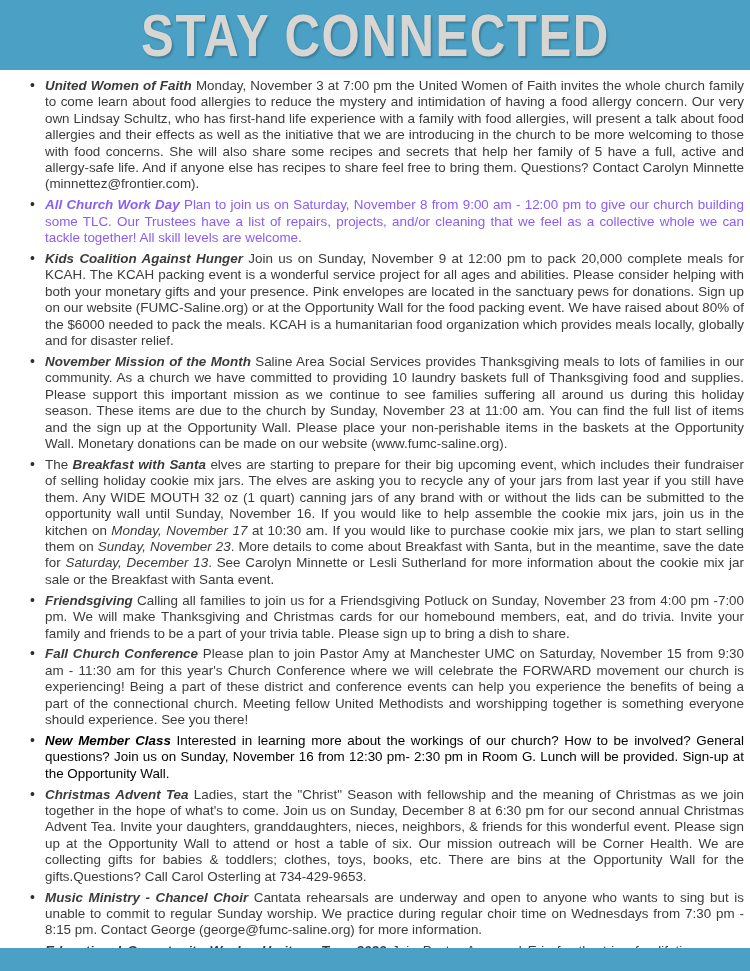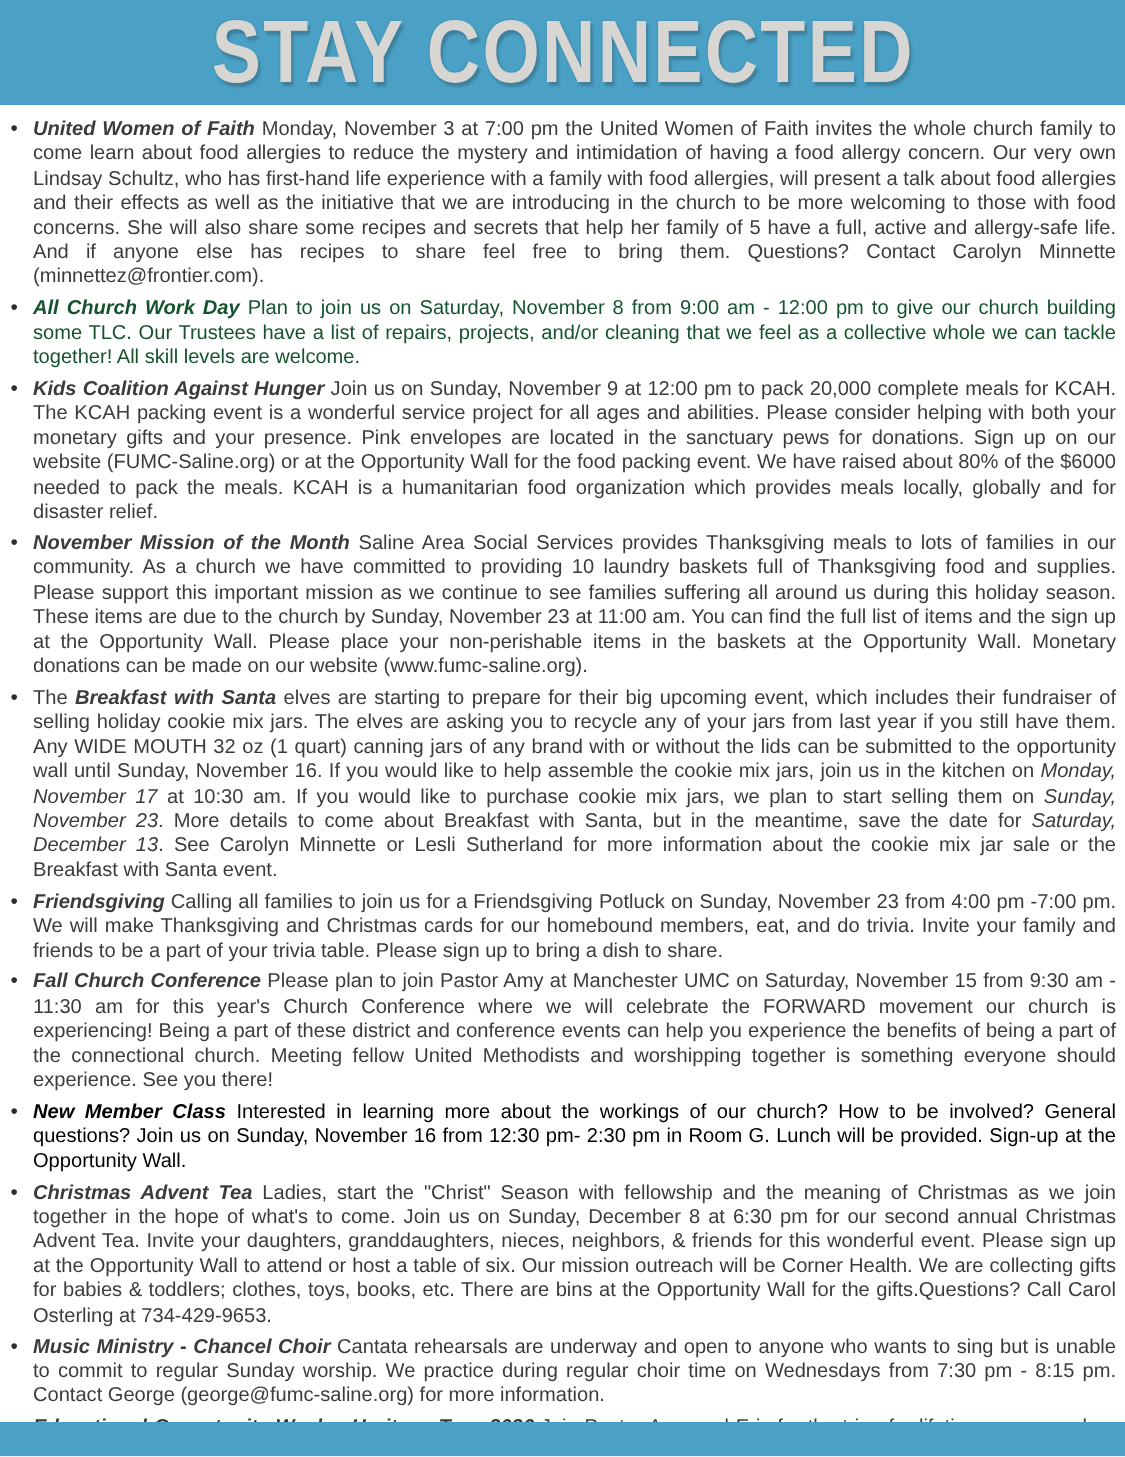--- a/index.html
+++ b/index.html
@@ -34,21 +34,21 @@
     line-height: 70px;
     letter-spacing: 2px;
     white-space: nowrap;
     color: #D8D6D2;
     transform: scale(0.78, 0.94);
     transform-origin: center center;
     text-shadow: 2px 3px 2px rgba(41, 74, 89, 0.38), -1px -1px 0 rgba(41,74,89,0.12);
   }
   .content {
     flex: 1 1 auto;
-    padding: 8px 6px 0 3px;
+    padding: 8px 6px 0 26px;
     overflow: hidden;
   }
   ul.announcements {
     list-style: none;
   }
   li.item {
     position: relative;
     padding-left: 19px;
     margin-bottom: 4.5px;
     font-size: 13.4px;
@@ -71,21 +71,21 @@
 </head>
 <body>
 
 <div class="page">
   <header class="band header-band" style="background: rgb(74, 161, 197);">
     <h1 class="title" style="color: rgb(216, 214, 210);">STAY CONNECTED</h1>
   </header>
   <main class="content">
     <ul class="announcements">
         <li class="item" style="color: rgb(59, 59, 59);"><span class="seg-lead">United Women of Faith</span><span class="seg-normal"> Monday, November 3 at 7:00 pm the United Women of Faith invites the whole church family to come learn about food allergies to reduce the mystery and intimidation of having a food allergy concern. Our very own Lindsay Schultz, who has first-hand life experience with a family with food allergies, will present a talk about food allergies and their effects as well as the initiative that we are introducing in the church to be more welcoming to those with food concerns. She will also share some recipes and secrets that help her family of 5 have a full, active and allergy-safe life. And if anyone else has recipes to share feel free to bring them. Questions? Contact Carolyn Minnette (minnettez@frontier.com).</span></li>
-        <li class="item" style="color: #14532d;"><span class="seg-lead">All Church Work Day</span><span class="seg-normal"> Plan to join us on Saturday, November 8 from 9:00 am - 12:00 pm to give our church building some TLC. Our Trustees have a list of repairs, projects, and/or cleaning that we feel as a collective whole we can tackle together! All skill levels are welcome.</span></li>
+        <li class="item" style="color: #8b5cf6;"><span class="seg-lead">All Church Work Day</span><span class="seg-normal"> Plan to join us on Saturday, November 8 from 9:00 am - 12:00 pm to give our church building some TLC. Our Trustees have a list of repairs, projects, and/or cleaning that we feel as a collective whole we can tackle together! All skill levels are welcome.</span></li>
         <li class="item" style="color: rgb(59, 59, 59);"><span class="seg-lead">Kids Coalition Against Hunger</span><span class="seg-normal"> Join us on Sunday, November 9 at 12:00 pm to pack 20,000 complete meals for KCAH.  The KCAH packing event is a wonderful service project for all ages and abilities.  Please consider helping with both your monetary gifts and your presence.  Pink envelopes are located in the sanctuary pews for donations.  Sign up on our website (FUMC-Saline.org) or at the Opportunity Wall for the food packing event.  We have raised about 80% of the $6000 needed to pack the meals.  KCAH is a humanitarian food organization which provides meals locally, globally and for disaster relief.</span></li>
         <li class="item" style="color: rgb(59, 59, 59);"><span class="seg-lead">November Mission of the Month</span><span class="seg-normal"> Saline Area Social Services provides Thanksgiving meals to lots of families in our community. As a church we have committed to providing 10 laundry baskets full of Thanksgiving food and supplies. Please support this important mission as we continue to see families suffering all around us during this holiday season.  These items are due to the church by Sunday, November 23 at 11:00 am.  You can find the full list of items and the sign up at the Opportunity Wall. Please place your non-perishable items in the baskets at the Opportunity Wall. Monetary donations can be made on our website (www.fumc-saline.org).</span></li>
         <li class="item" style="color: rgb(59, 59, 59);"><span class="seg-normal">The </span><span class="seg-lead">Breakfast with Santa</span><span class="seg-normal"> elves are starting to prepare for their big upcoming event, which includes their fundraiser of selling holiday cookie mix jars. The elves are asking you to recycle any of your jars from last year if you still have them. Any WIDE MOUTH 32 oz (1 quart) canning jars of any brand with or without the lids can be submitted to the opportunity wall until Sunday, November 16. If you would like to help assemble the cookie mix jars, join us in the kitchen on </span><span class="seg-italic">Monday, November 17</span><span class="seg-normal"> at 10:30 am. If you would like to purchase cookie mix jars, we plan to start selling them on </span><span class="seg-italic">Sunday, November 23</span><span class="seg-normal">. More details to come about Breakfast with Santa, but in the meantime, save the date for </span><span class="seg-italic">Saturday, December 13</span><span class="seg-normal">. See Carolyn Minnette or Lesli Sutherland for more information about the cookie mix jar sale or the Breakfast with Santa event.</span></li>
         <li class="item" style="color: rgb(59, 59, 59);"><span class="seg-lead">Friendsgiving</span><span class="seg-normal"> Calling all families to join us for a Friendsgiving Potluck on Sunday, November 23 from 4:00 pm -7:00 pm. We will make Thanksgiving and Christmas cards for our homebound members, eat, and do trivia. Invite your family and friends to be a part of your trivia table. Please sign up to bring a dish to share.</span></li>
         <li class="item" style="color: rgb(59, 59, 59);"><span class="seg-lead">Fall Church Conference</span><span class="seg-normal"> Please plan to join Pastor Amy at Manchester UMC on Saturday, November 15 from 9:30 am - 11:30 am for this year's Church Conference where we will celebrate the FORWARD movement our church is experiencing! Being a part of these district and conference events can help you experience the benefits of being a part of the connectional church. Meeting fellow United Methodists and worshipping together is something everyone should experience. See you there!</span></li>
         <li class="item" style="color: #000000;"><span class="seg-lead">New Member Class</span><span class="seg-normal"> Interested in learning more about the workings of our church? How to be involved? General questions? Join us on Sunday, November 16 from 12:30 pm- 2:30 pm in Room G. Lunch will be provided. Sign-up at the Opportunity Wall.</span></li>
         <li class="item" style="color: rgb(59, 59, 59);"><span class="seg-lead">Christmas Advent Tea</span><span class="seg-normal"> Ladies, start the "Christ" Season with fellowship and the meaning of Christmas as we join together in the hope of what's to come. Join us on Sunday, December 8 at 6:30 pm for our second annual Christmas Advent Tea. Invite your daughters, granddaughters, nieces, neighbors, &amp; friends for this wonderful event. Please sign up at the Opportunity Wall to attend or host a table of six.  Our mission outreach will be Corner Health. We are collecting gifts for babies &amp; toddlers; clothes, toys, books, etc. There are bins at the Opportunity Wall for the gifts.Questions? Call Carol Osterling at 734-429-9653.</span></li>
         <li class="item" style="color: rgb(59, 59, 59);"><span class="seg-lead">Music Ministry - Chancel Choir</span><span class="seg-normal"> Cantata rehearsals are underway and open to anyone who wants to sing but is unable to commit to regular Sunday worship. We practice during regular choir time on Wednesdays from 7:30 pm - 8:15 pm. Contact George (george@fumc-saline.org) for more information.</span></li>
         <li class="item" style="color: rgb(59, 59, 59);"><span class="seg-lead">Educational Opportunity Wesley Heritage Tour 2026</span><span class="seg-normal"> Join Pastor Amy and Eric for the trip of a lifetime as we explore England with Bishop Bard on a Wesley Heritage Tour from November 11 - 19, 2026. We will be adding on the Ireland extension and be gone through November 23. Lots of amazing church history and fun all in one vacation!  We would love to have you join us on this great Metho-nerd adventure! Let us know if you have any questions.</span></li>
       </ul>

